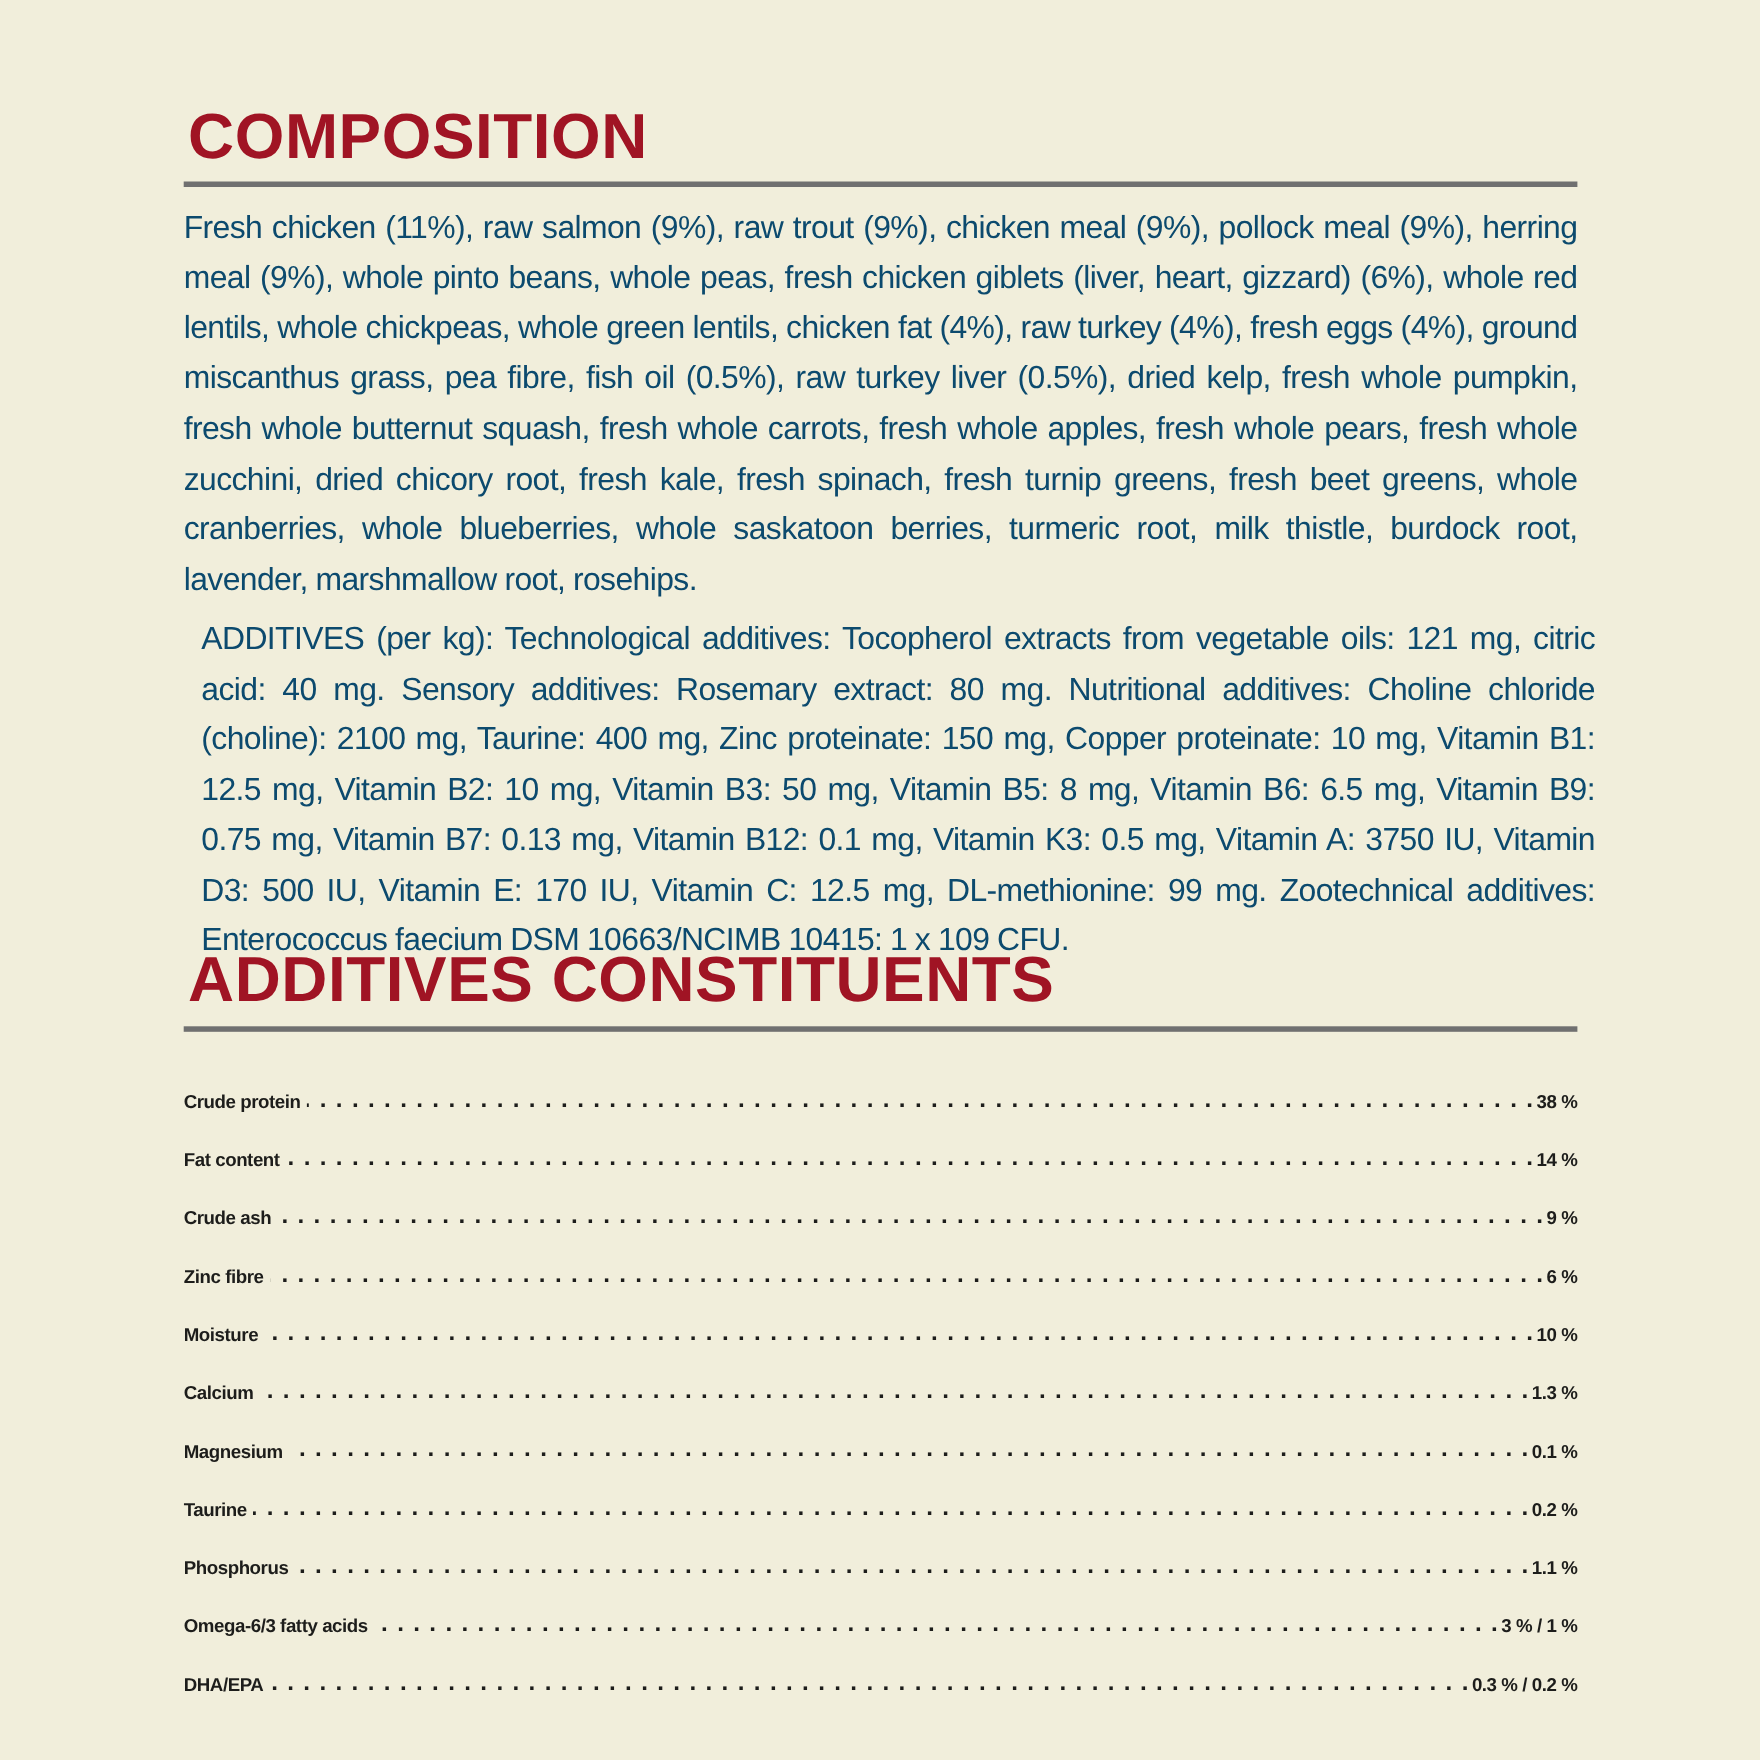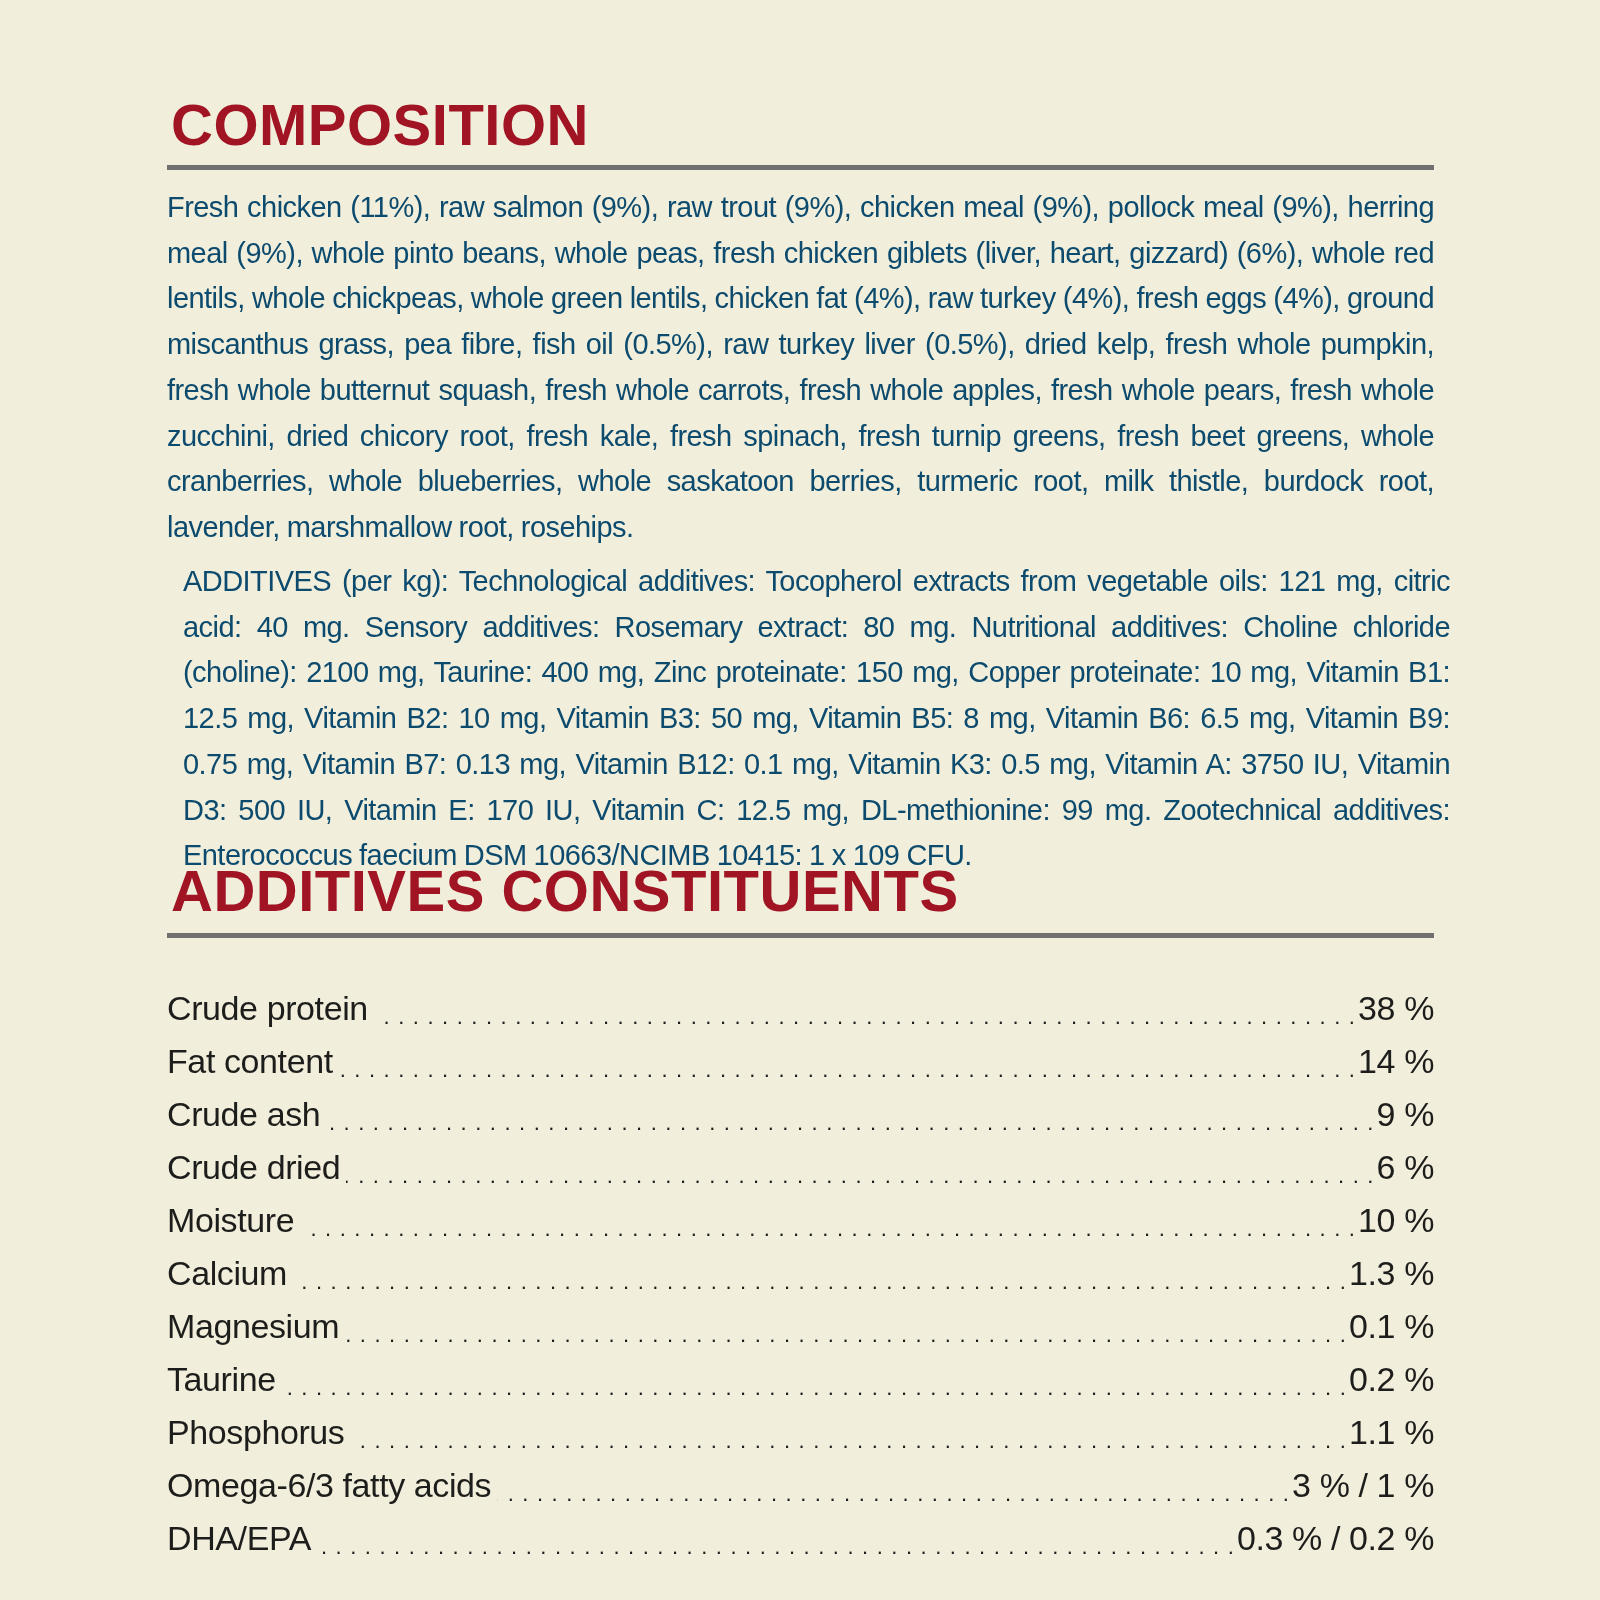--- a/index.html
+++ b/index.html
@@ -77,26 +77,27 @@
       position: absolute;
       top: 975px;
       left: 0;
       width: 1267px;
       list-style: none;
       margin: 0;
       padding: 0;
     }
     .constituent-row {
       display: flex;
-      align-items: flex-end;
+      align-items: center;
       height: 53px;
       font-family: "Liberation Sans", "DejaVu Sans", sans-serif;
-      font-size: 34px;
+      font-size: 17px;
       letter-spacing: -0.4px;
       color: #1d1d1b;
+      font-weight: bold;
     }
     .constituent-name {
       white-space: nowrap;
       flex: 0 0 auto;
     }
     .leader {
       flex: 1 1 auto;
       overflow: hidden;
       white-space: nowrap;
       margin: 0 2px 0 6px;
@@ -145,21 +146,21 @@
       <span class="constituent-name">Fat content</span>
       <span class="leader"></span>
       <span class="constituent-value">14 %</span>
     </li>
     <li class="constituent-row">
       <span class="constituent-name">Crude ash</span>
       <span class="leader"></span>
       <span class="constituent-value">9 %</span>
     </li>
     <li class="constituent-row">
-      <span class="constituent-name">Crude dried</span>
+      <span class="constituent-name">Zinc fibre</span>
       <span class="leader"></span>
       <span class="constituent-value">6 %</span>
     </li>
     <li class="constituent-row">
       <span class="constituent-name">Moisture</span>
       <span class="leader"></span>
       <span class="constituent-value">10 %</span>
     </li>
     <li class="constituent-row">
       <span class="constituent-name">Calcium</span>

